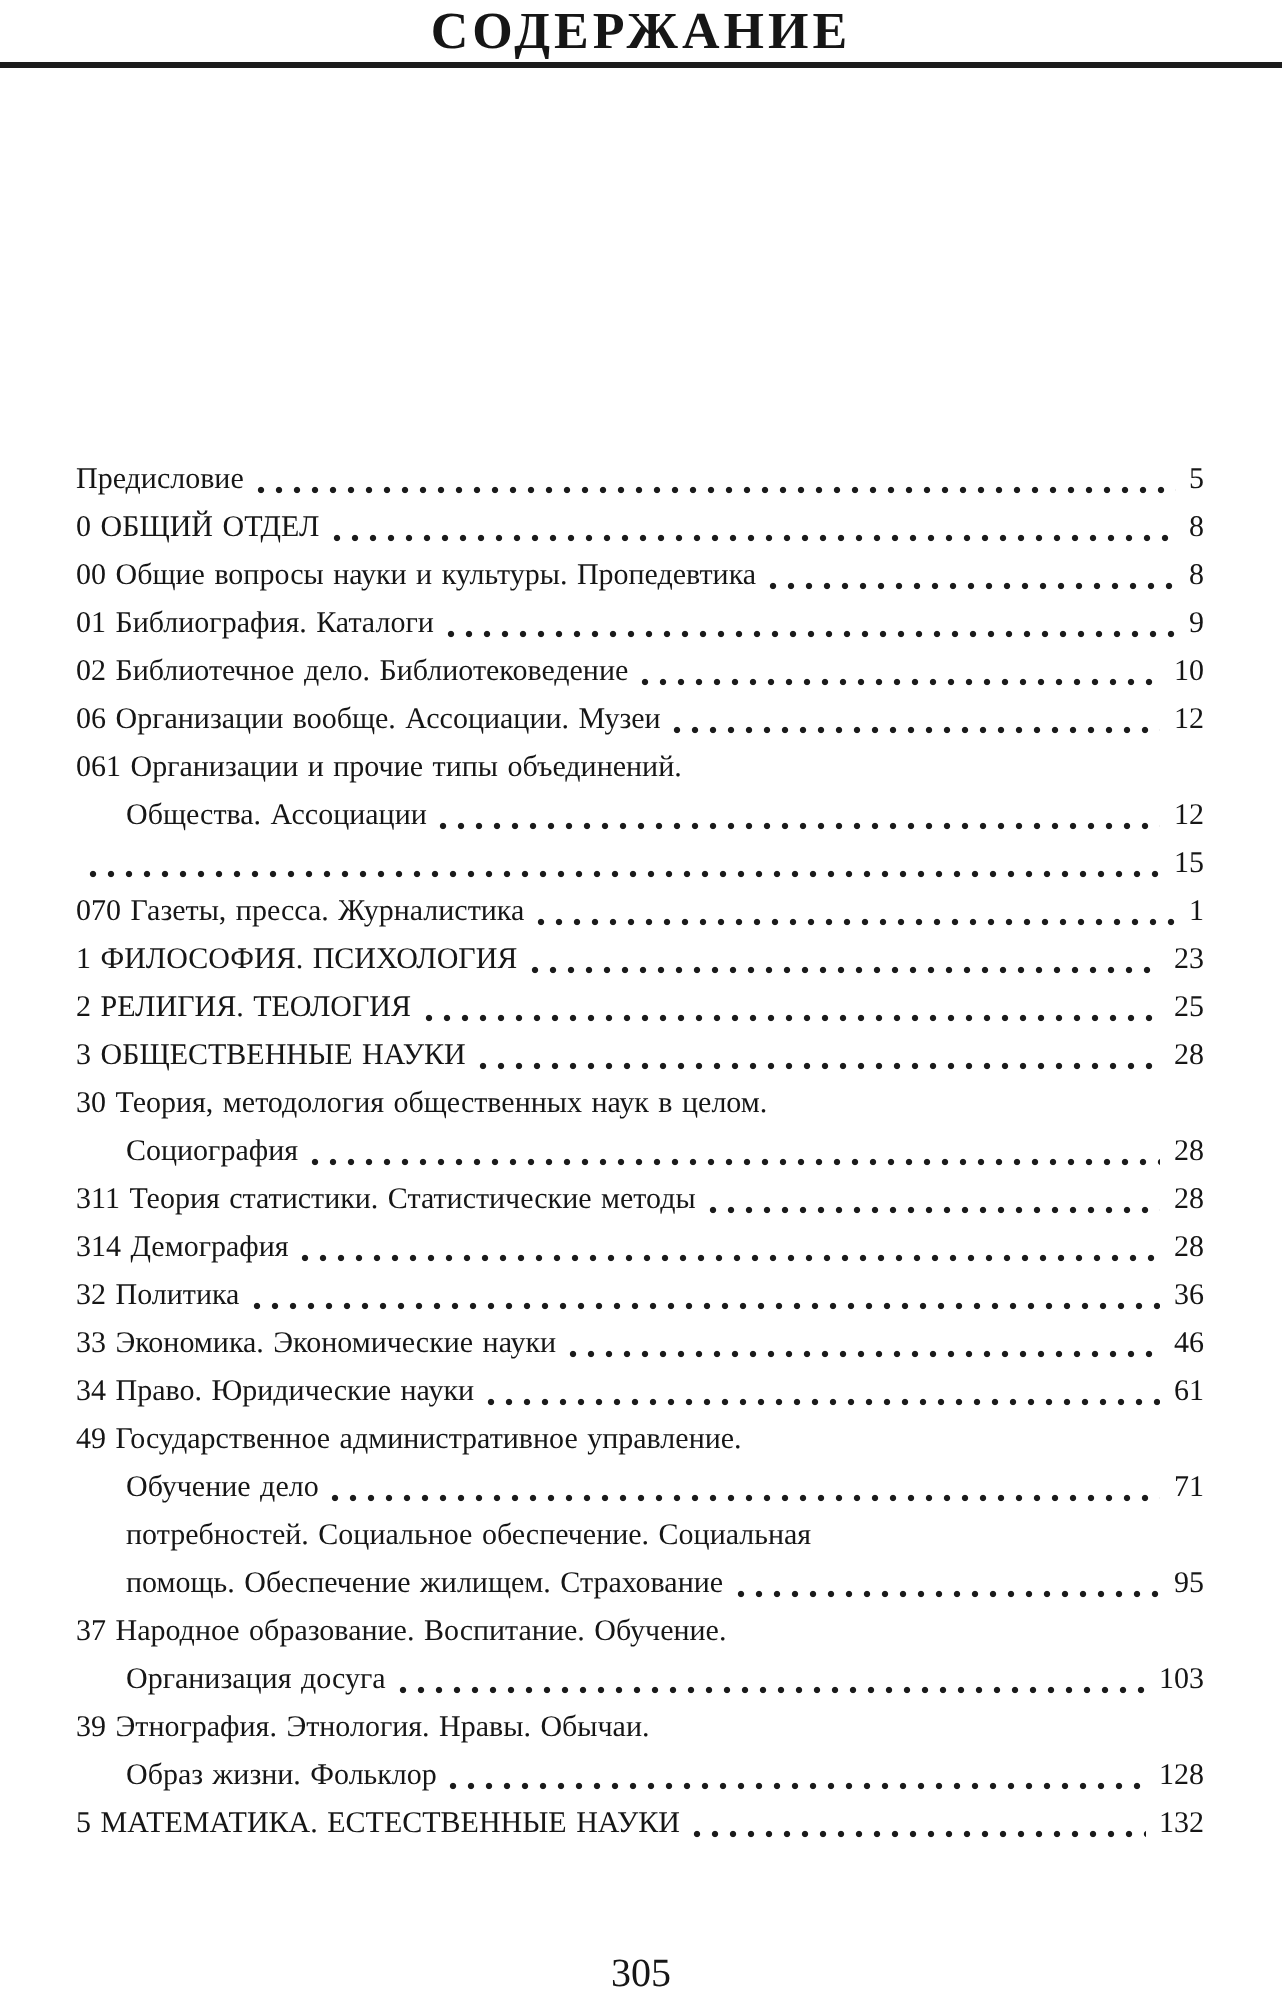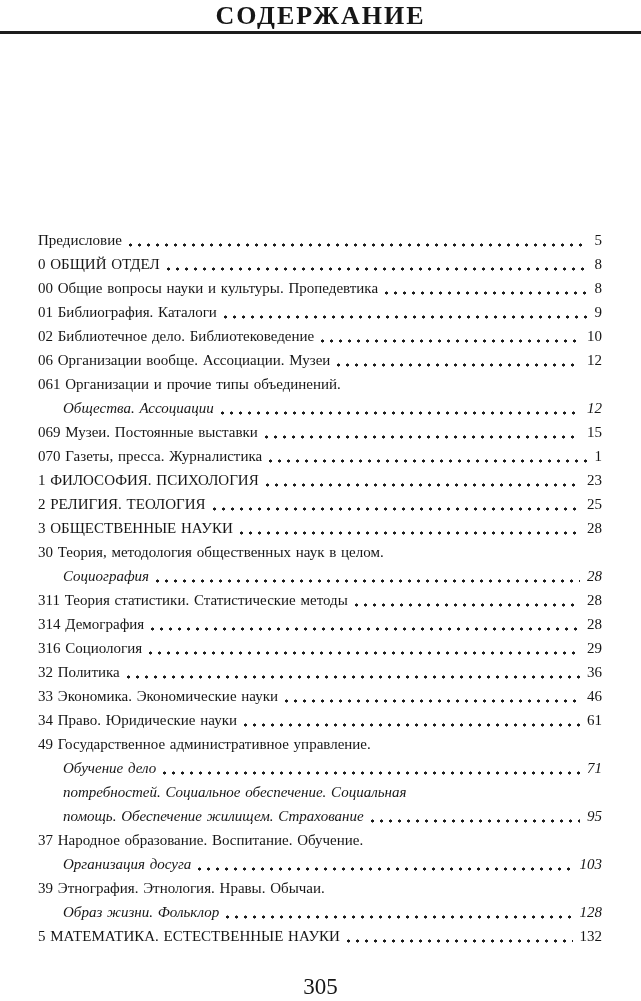--- a/index.html
+++ b/index.html
@@ -48,21 +48,20 @@
     align-items: flex-start;
     height: 24px;
     font-size: 15px;
     line-height: 24px;
     white-space: nowrap;
     word-spacing: 1px;
     margin-left: 16px;
   }
   .toc-row.indent {
     padding-left: 25px;
-    font-style: italic;
   }
   .toc-text {
     flex: 0 1 auto;
   }
   .dots {
     flex: 1 1 auto;
     min-width: 10px;
     align-self: stretch;
     margin: 0 7px 0 4px;
     background-image: radial-gradient(circle, #1b1b1b 1.35px, rgba(0,0,0,0) 1.8px);
@@ -72,21 +71,21 @@
   }
   .pagenum {
     flex: 0 0 auto;
   }
   .folio {
     position: absolute;
     left: 0;
     right: 0;
     top: 975px;
     text-align: center;
-    font-size: 23px;
+    font-size: 20px;
     line-height: 24px;
   }
 </style>
 </head>
 <body>
 
 <div class="page">
   <header>
     <h1 class="page-title">СОДЕРЖАНИЕ</h1>
     <div class="header-rule"></div>
@@ -125,21 +124,20 @@
       </div>
       <div class="toc-row">
         <span class="toc-text">061 Организации и прочие типы объединений.</span>
       </div>
       <div class="toc-row indent">
         <span class="toc-text">Общества. Ассоциации</span>
         <span class="dots"></span>
         <span class="pagenum">12</span>
       </div>
       <div class="toc-row">
-        <span class="toc-text">069 Музеи. Постоянные выставки</span>
         <span class="dots"></span>
         <span class="pagenum">15</span>
       </div>
       <div class="toc-row">
         <span class="toc-text">070 Газеты, пресса. Журналистика</span>
         <span class="dots"></span>
         <span class="pagenum">1</span>
       </div>
       <div class="toc-row">
         <span class="toc-text">1 ФИЛОСОФИЯ. ПСИХОЛОГИЯ</span>
@@ -166,25 +164,20 @@
       </div>
       <div class="toc-row">
         <span class="toc-text">311 Теория статистики. Статистические методы</span>
         <span class="dots"></span>
         <span class="pagenum">28</span>
       </div>
       <div class="toc-row">
         <span class="toc-text">314 Демография</span>
         <span class="dots"></span>
         <span class="pagenum">28</span>
-      </div>
-      <div class="toc-row">
-        <span class="toc-text">316 Социология</span>
-        <span class="dots"></span>
-        <span class="pagenum">29</span>
       </div>
       <div class="toc-row">
         <span class="toc-text">32 Политика</span>
         <span class="dots"></span>
         <span class="pagenum">36</span>
       </div>
       <div class="toc-row">
         <span class="toc-text">33 Экономика. Экономические науки</span>
         <span class="dots"></span>
         <span class="pagenum">46</span>

